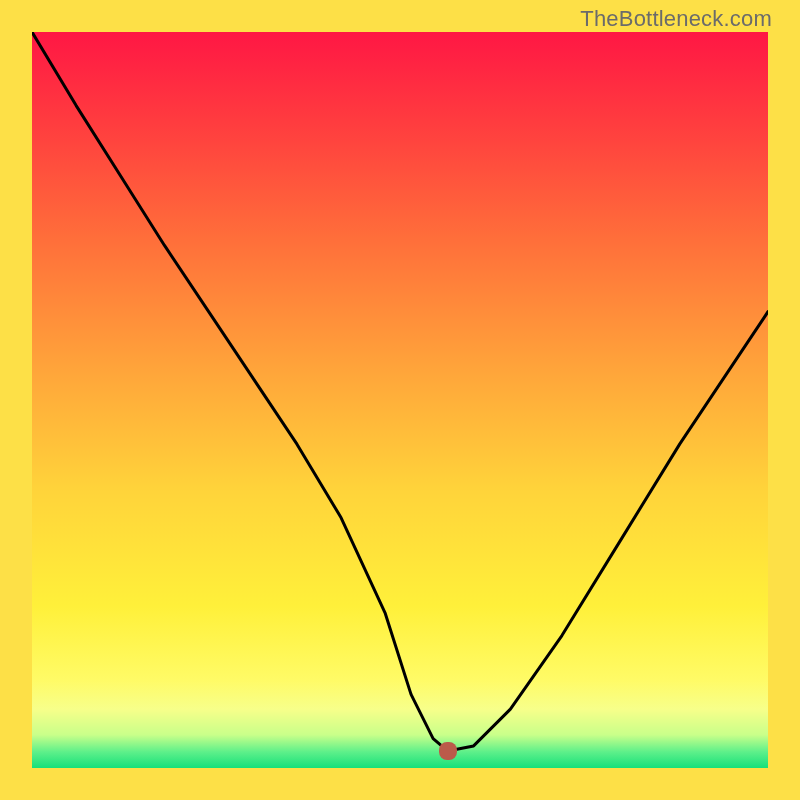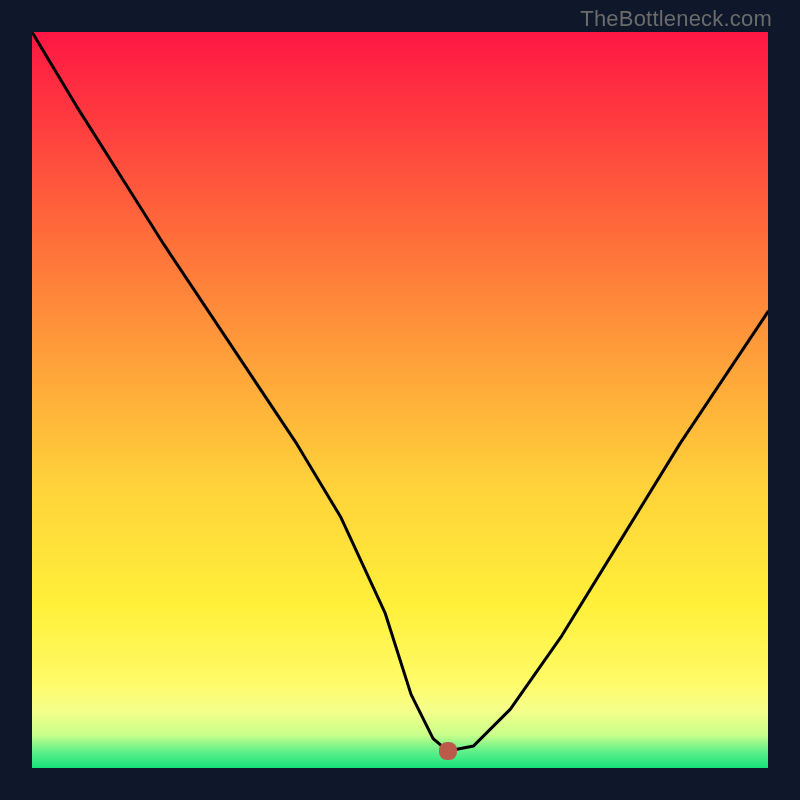--- a/index.html
+++ b/index.html
@@ -10,21 +10,21 @@
     background: #000000;
     overflow: hidden;
     font-family: Arial, Helvetica, sans-serif;
   }
   .frame {
     position: absolute;
     left: 0;
     top: 0;
     width: 800px;
     height: 800px;
-    background: #0f172a;
+    background: #fde047;
   }
   .plot-area {
     position: absolute;
     
     left: 32px;
     top: 32px;
     width: 736px;
     height: 736px;
     overflow: hidden;
   }

